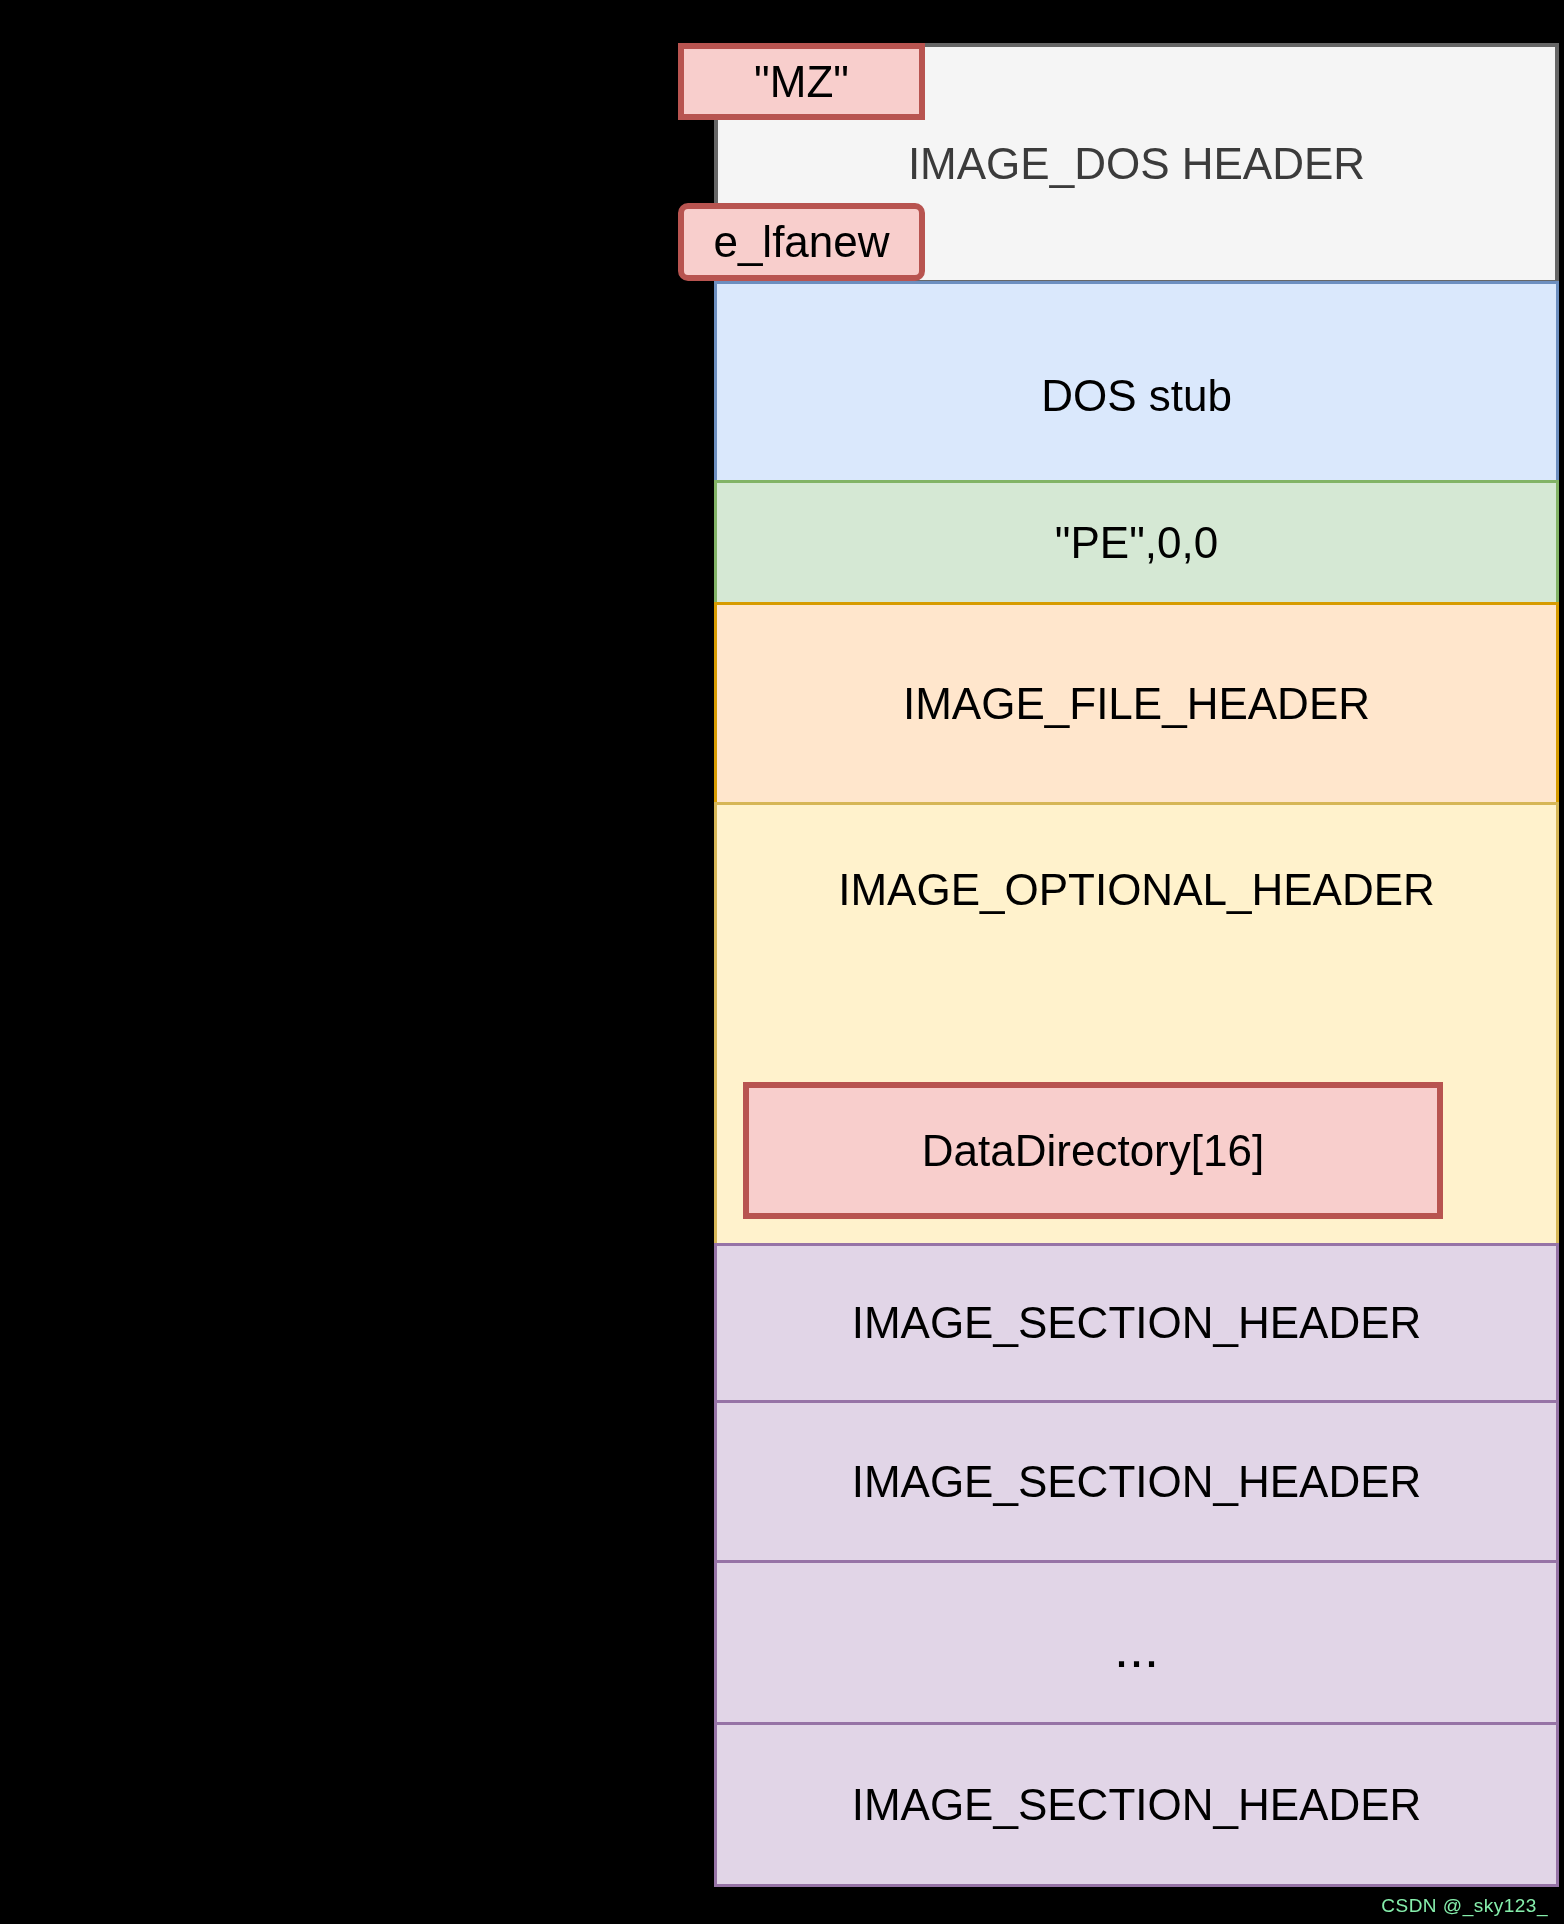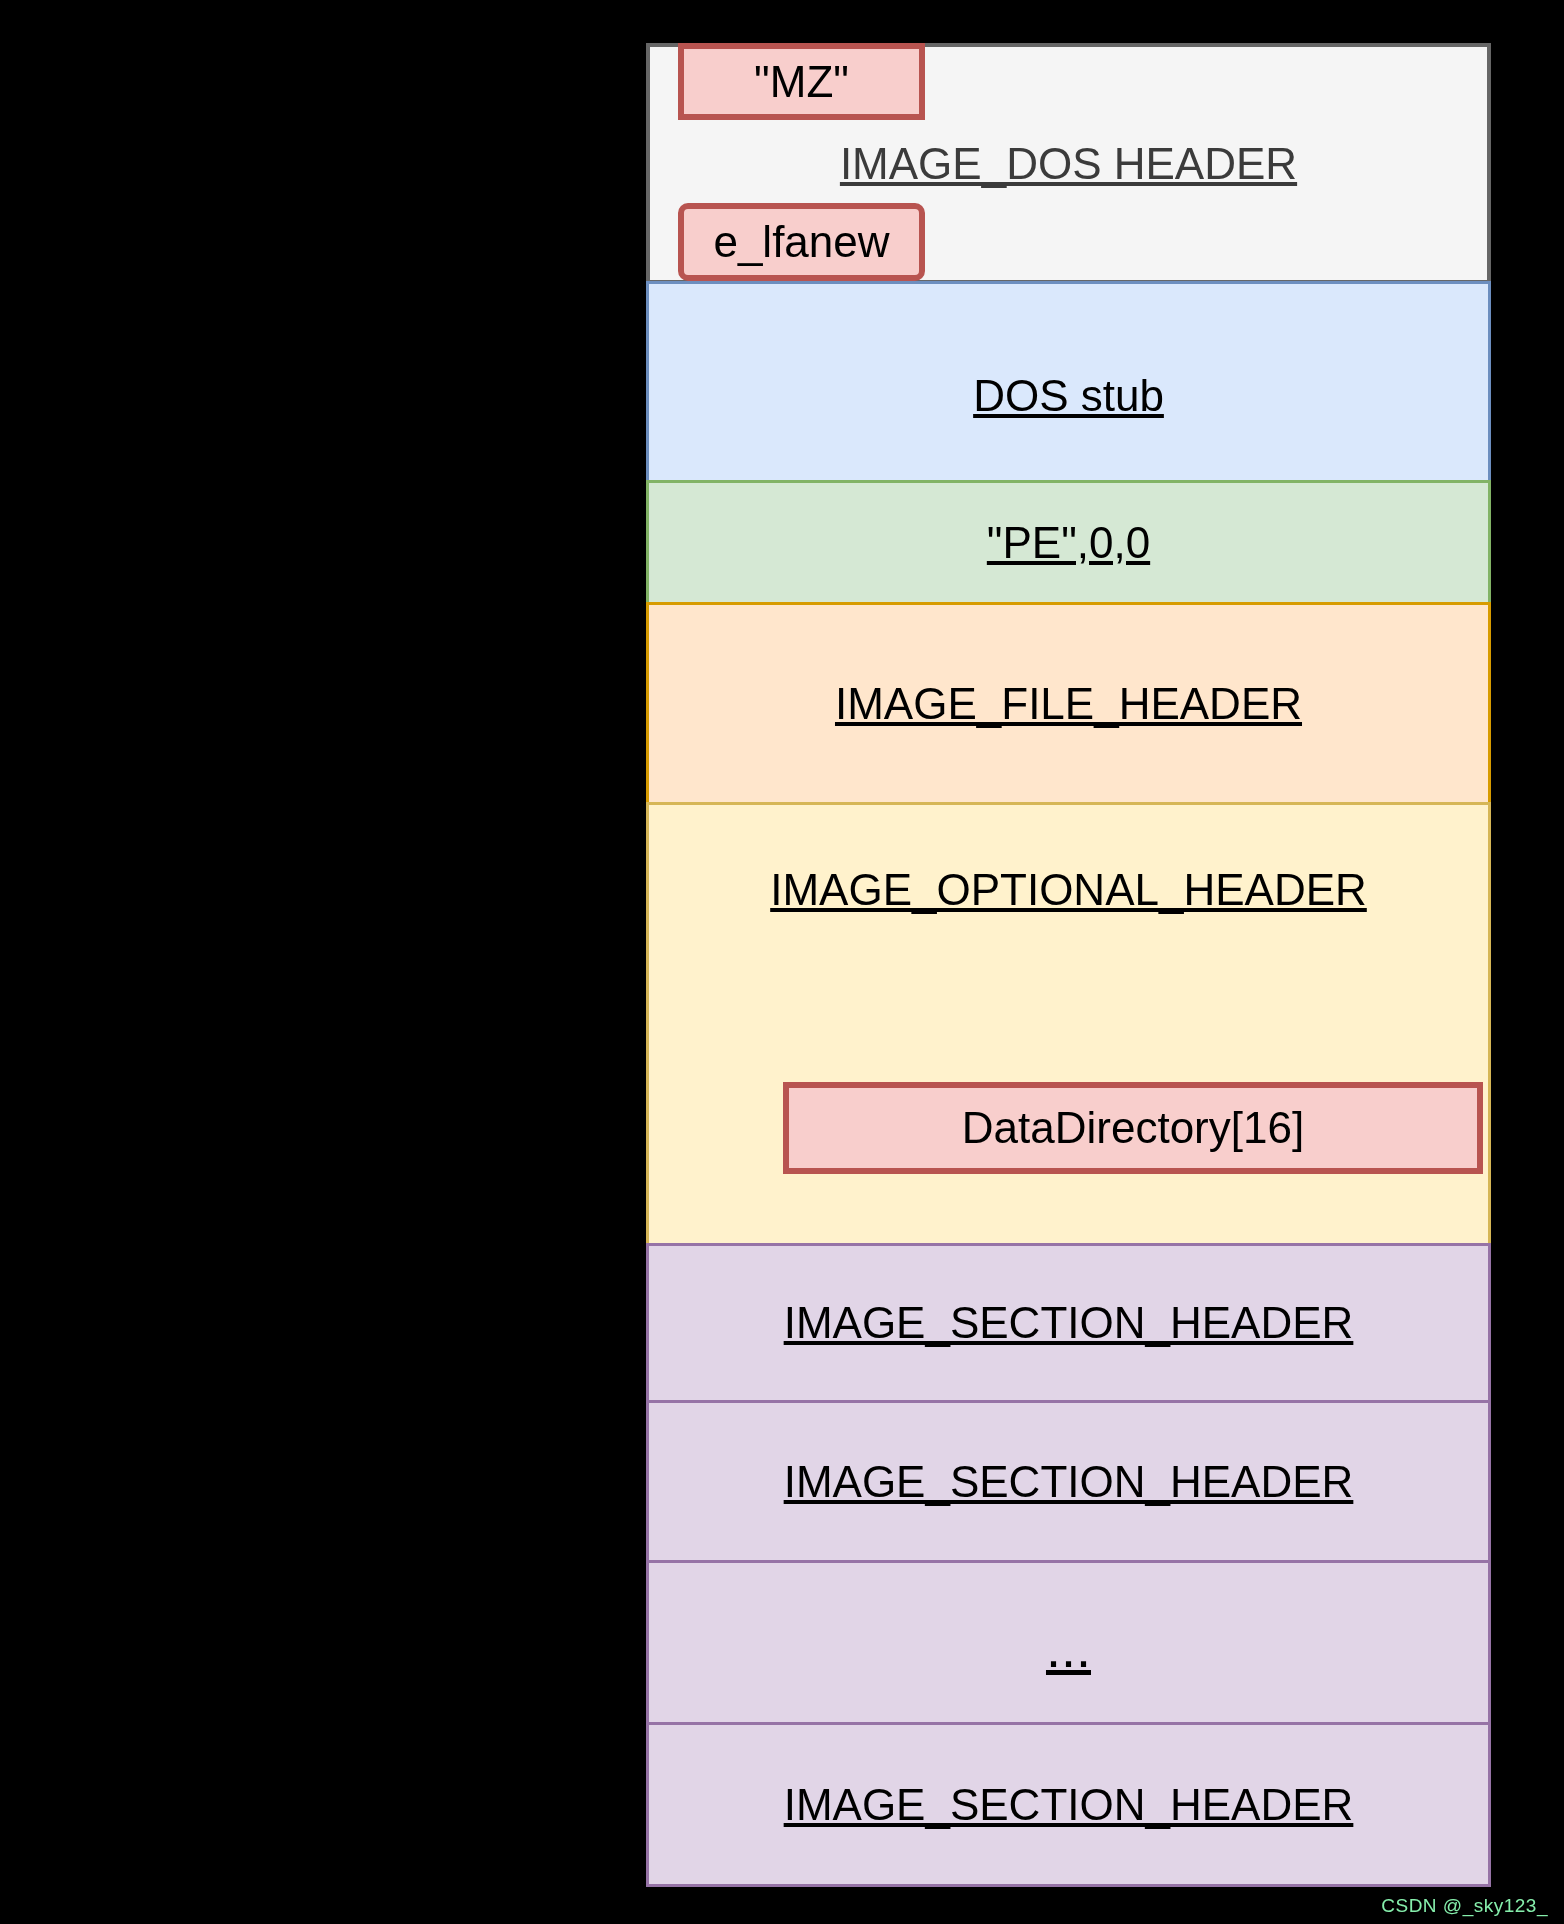--- a/index.html
+++ b/index.html
@@ -14,31 +14,30 @@
     overflow: hidden;
     font-family: "Liberation Sans", sans-serif;
   }
   .stage {
     position: absolute;
     inset: 0;
   }
   
   .block {
     position: absolute;
-    left: 646px;
+    left: 714px;
     width: 845px;
     box-sizing: border-box;
     border: 3px solid #000;
     display: flex;
     align-items: center;
     justify-content: center;
     font-size: 44px;
     color: #000000;
     text-align: center;
-    text-decoration: underline;
   }
   .b-dos       { top: 43px;   height: 241px; background: #f5f5f5; border-color: #666666; border-width: 4px; color: #3b3b3b; }
   .b-stub      { top: 281px;  height: 229px; background: #dae8fc; border-color: #6c8ebf; }
   .b-pe        { top: 480px;  height: 125px; background: #d5e8d4; border-color: #82b366; }
   .b-file      { top: 602px;  height: 203px; background: #ffe6cc; border-color: #d79b00; }
   .b-opt       { top: 802px;  height: 444px; background: #fff2cc; border-color: #d6b656;
                  align-items: flex-start; padding-top: 60px; }
   .b-sec1      { top: 1243px; height: 160px; background: #e1d5e7; border-color: #9673a6; }
   .b-sec2      { top: 1400px; height: 163px; background: #e1d5e7; border-color: #9673a6; }
   .b-dots      { top: 1560px; height: 165px; background: #e1d5e7; border-color: #9673a6;
@@ -53,21 +52,21 @@
     border: 6px solid #b85450;
     display: flex;
     align-items: center;
     justify-content: center;
     font-size: 44px;
     color: #000000;
     text-align: center;
   }
   .t-mz      { left: 678px; top: 43px;   width: 247px; height: 77px; }
   .t-lfanew  { left: 678px; top: 203px;  width: 247px; height: 78px; border-radius: 10px; }
-  .t-datadir { left: 783px; top: 1082px; width: 700px; height: 92px; }
+  .t-datadir { left: 743px; top: 1082px; width: 700px; height: 137px; }
   
   .watermark {
     position: absolute;
     right: 16px;
     top: 1895px;
     font-size: 19px;
     color: #86efac;
     letter-spacing: 0.5px;
   }
 </style>

